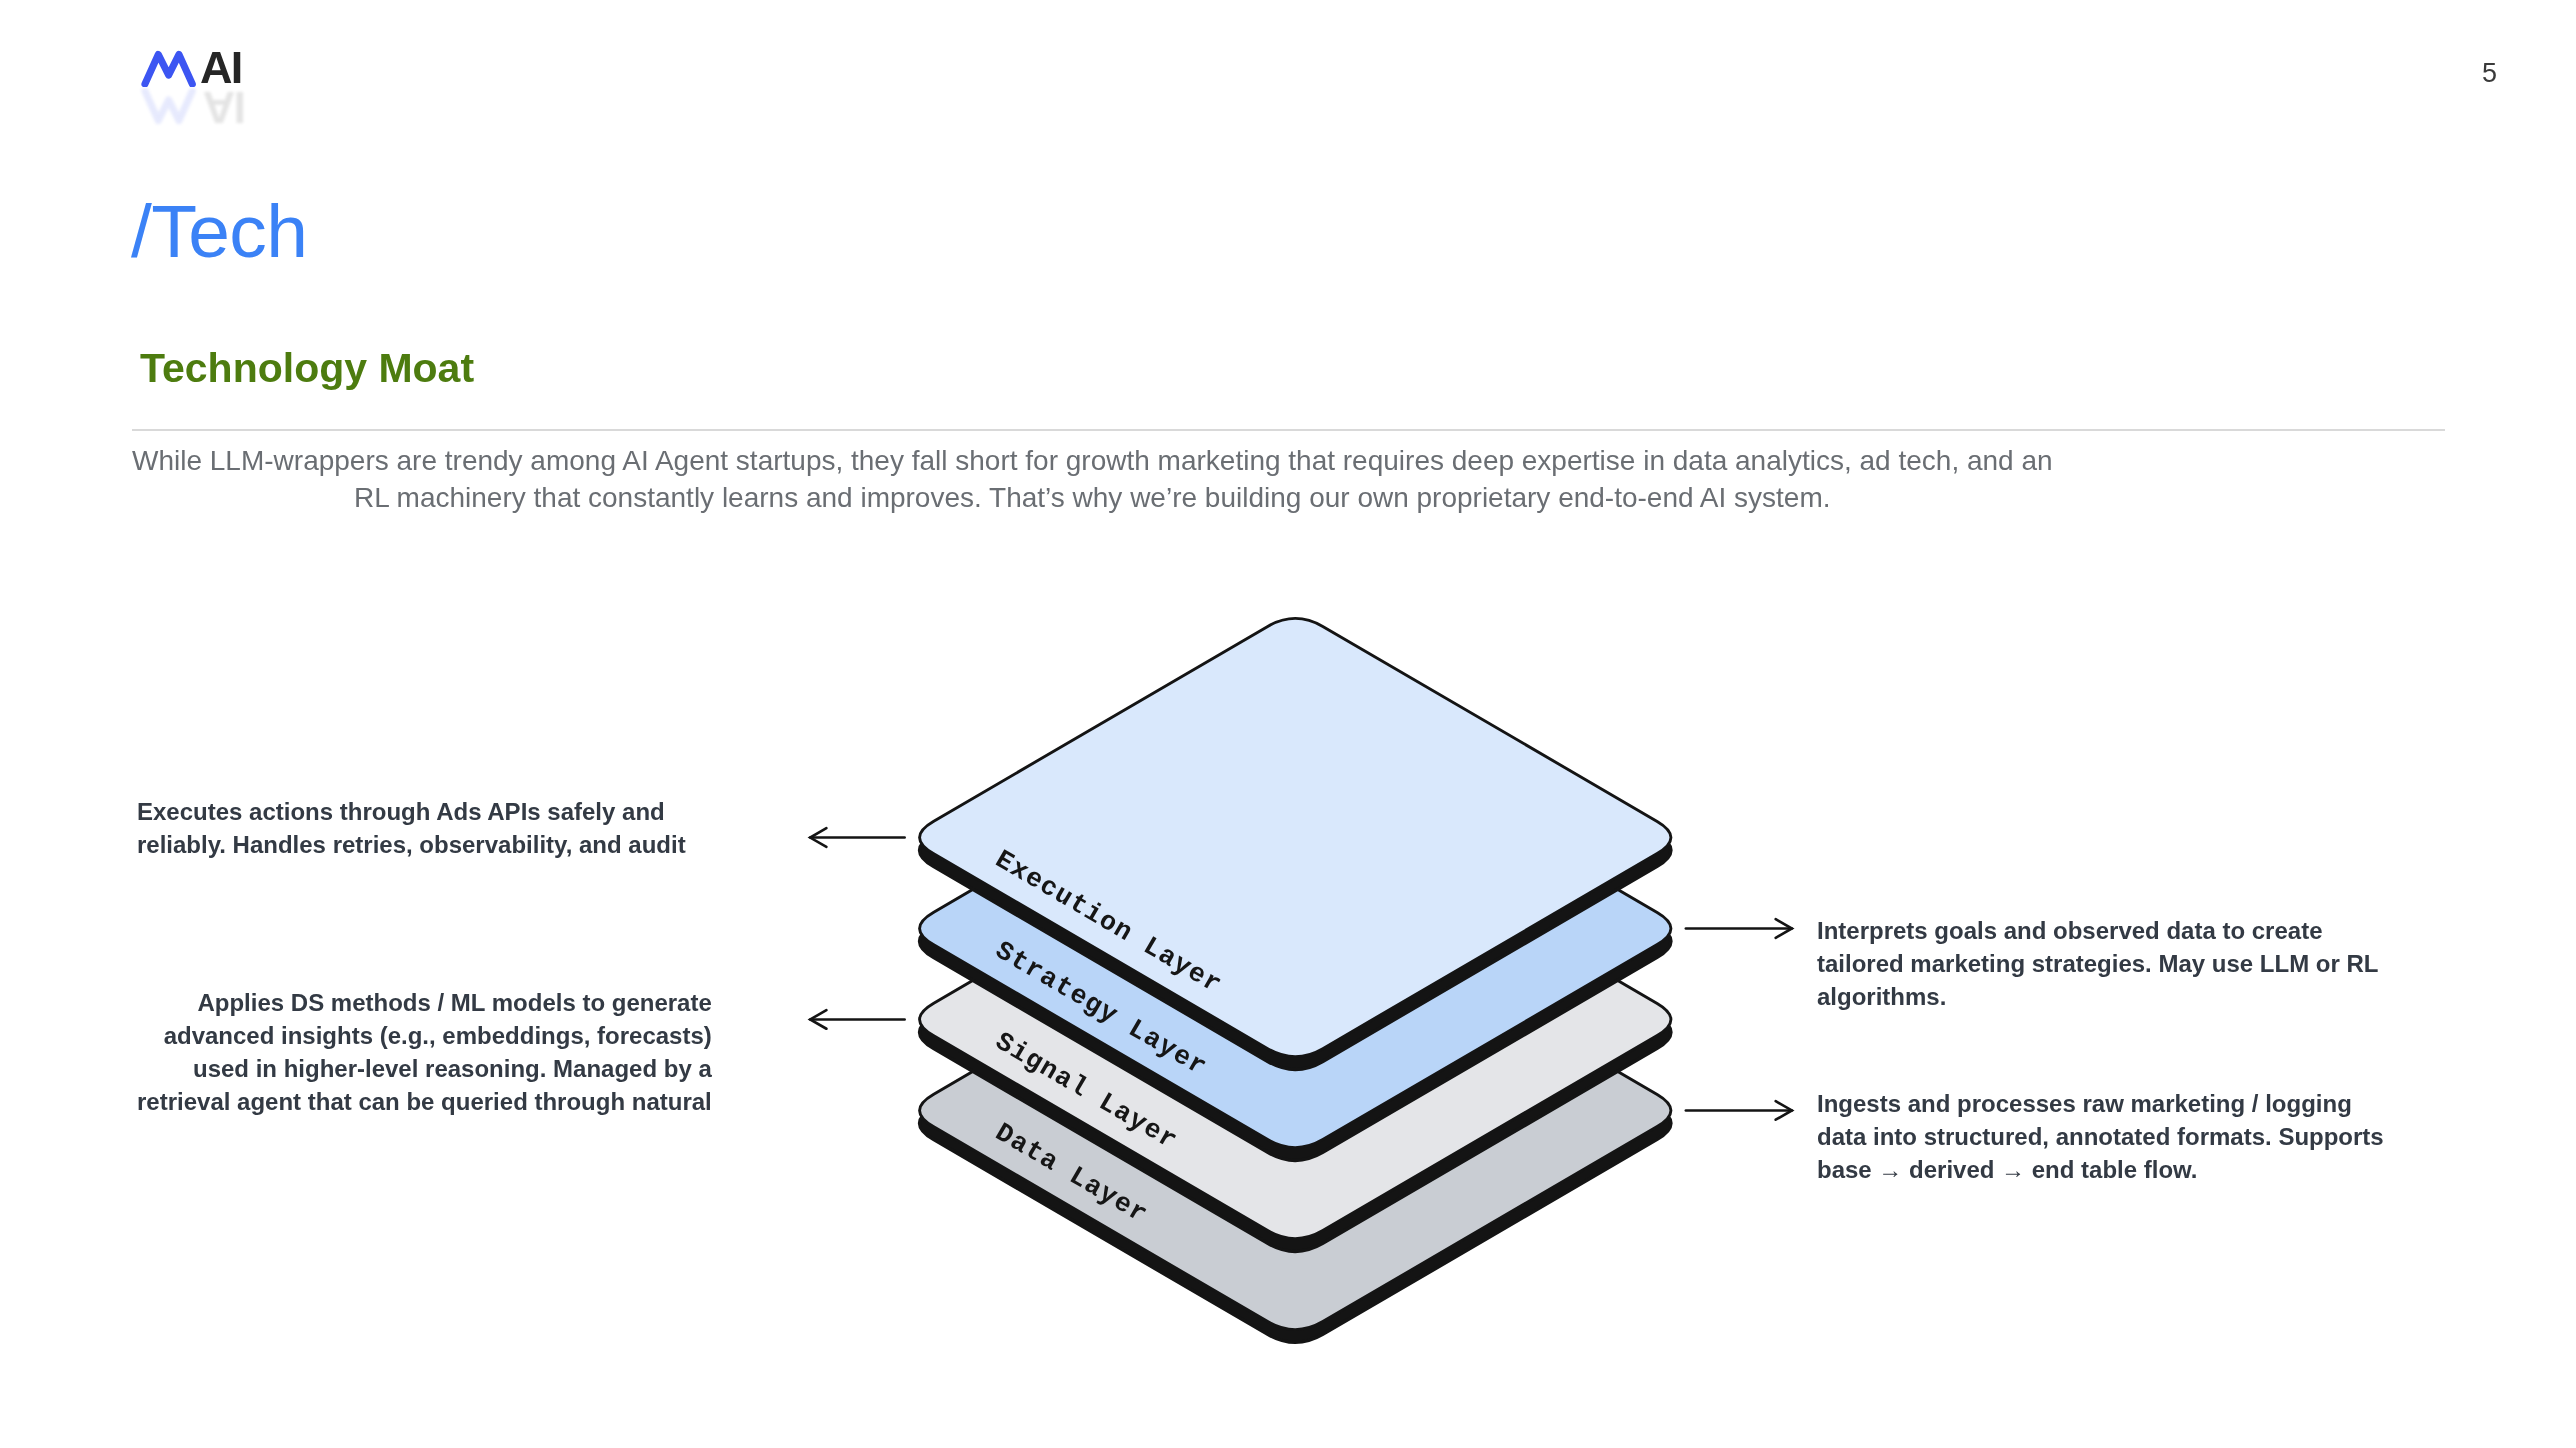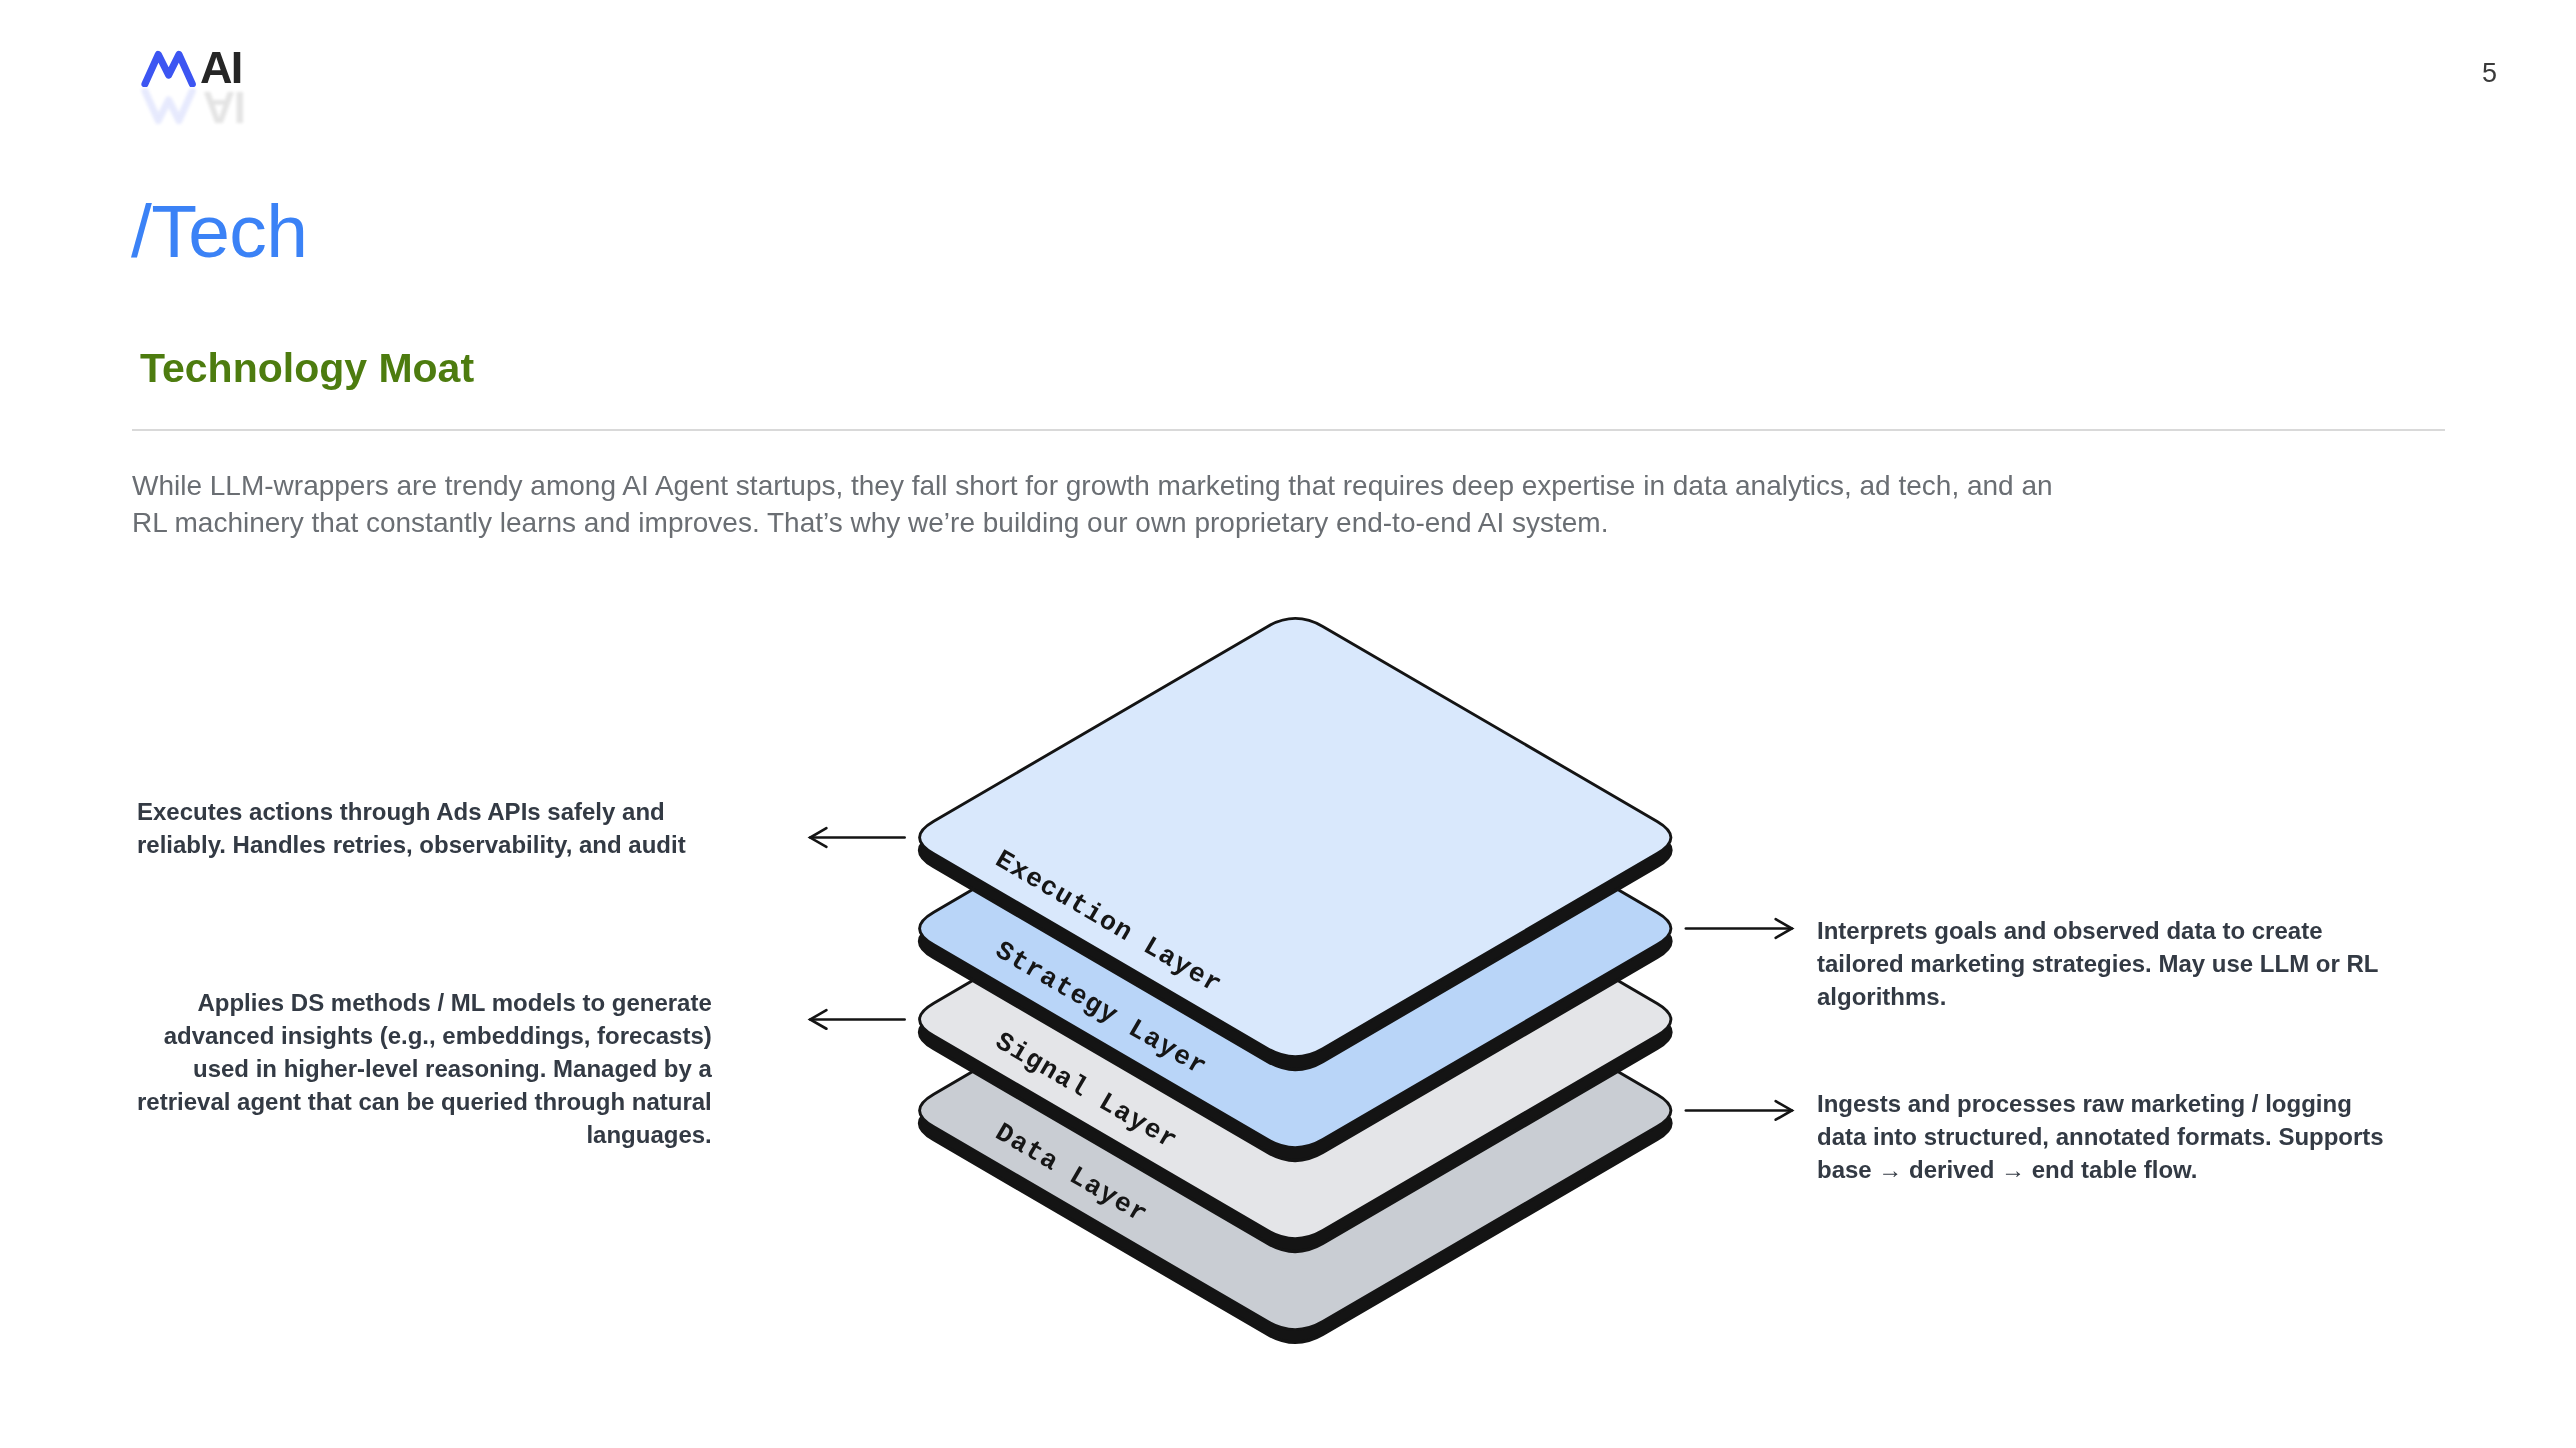--- a/index.html
+++ b/index.html
@@ -18,22 +18,22 @@
 
   .page-number{position:absolute;left:2482px;top:58px;font-size:27px;color:#3a3a3a;}
 
   .section-title{position:absolute;left:131px;top:190px;font-size:75px;font-weight:400;
     color:#3b82f6;line-height:1.1;letter-spacing:-0.6px;}
 
   .heading{position:absolute;left:140px;top:345px;font-size:41px;font-weight:600;color:#4d7c0f;}
 
   .divider{position:absolute;left:132px;top:429px;width:2313px;height:1.7px;background:#d9d9d9;}
 
-  .intro{position:absolute;left:132px;top:467px;font-size:28px;line-height:37px;
-    color:#6a6e73;white-space:nowrap;}
+  .intro{position:absolute;left:132px;top:442px;font-size:28px;line-height:37px;
+    color:#6a6e73;white-space:nowrap;text-align:center;}
 
   .ann{position:absolute;font-size:24px;line-height:33px;font-weight:600;
     color:#333a44;white-space:nowrap;}
   .ann-left-1{left:137px;top:795px;}
   .ann-left-2{left:137px;top:986px;text-align:right;}
   .ann-right-1{left:1817px;top:914px;}
   .ann-right-2{left:1817px;top:1087px;}
 
   #diagram-svg{position:absolute;left:0;top:0;}
 </style>
@@ -101,21 +101,20 @@
 
   <div class="ann ann-left-1">
       <div>Executes actions through Ads APIs safely and</div>
       <div>reliably. Handles retries, observability, and audit</div>
     </div>
   <div class="ann ann-left-2">
       <div>Applies DS methods / ML models to generate</div>
       <div>advanced insights (e.g., embeddings, forecasts)</div>
       <div>used in higher-level reasoning. Managed by a</div>
       <div>retrieval agent that can be queried through natural</div>
-      <div>languages.</div>
     </div>
   <div class="ann ann-right-1">
       <div>Interprets goals and observed data to create</div>
       <div>tailored marketing strategies. May use LLM or RL</div>
       <div>algorithms.</div>
     </div>
   <div class="ann ann-right-2">
       <div>Ingests and processes raw marketing / logging</div>
       <div>data into structured, annotated formats. Supports</div>
       <div>base → derived → end table flow.</div>

